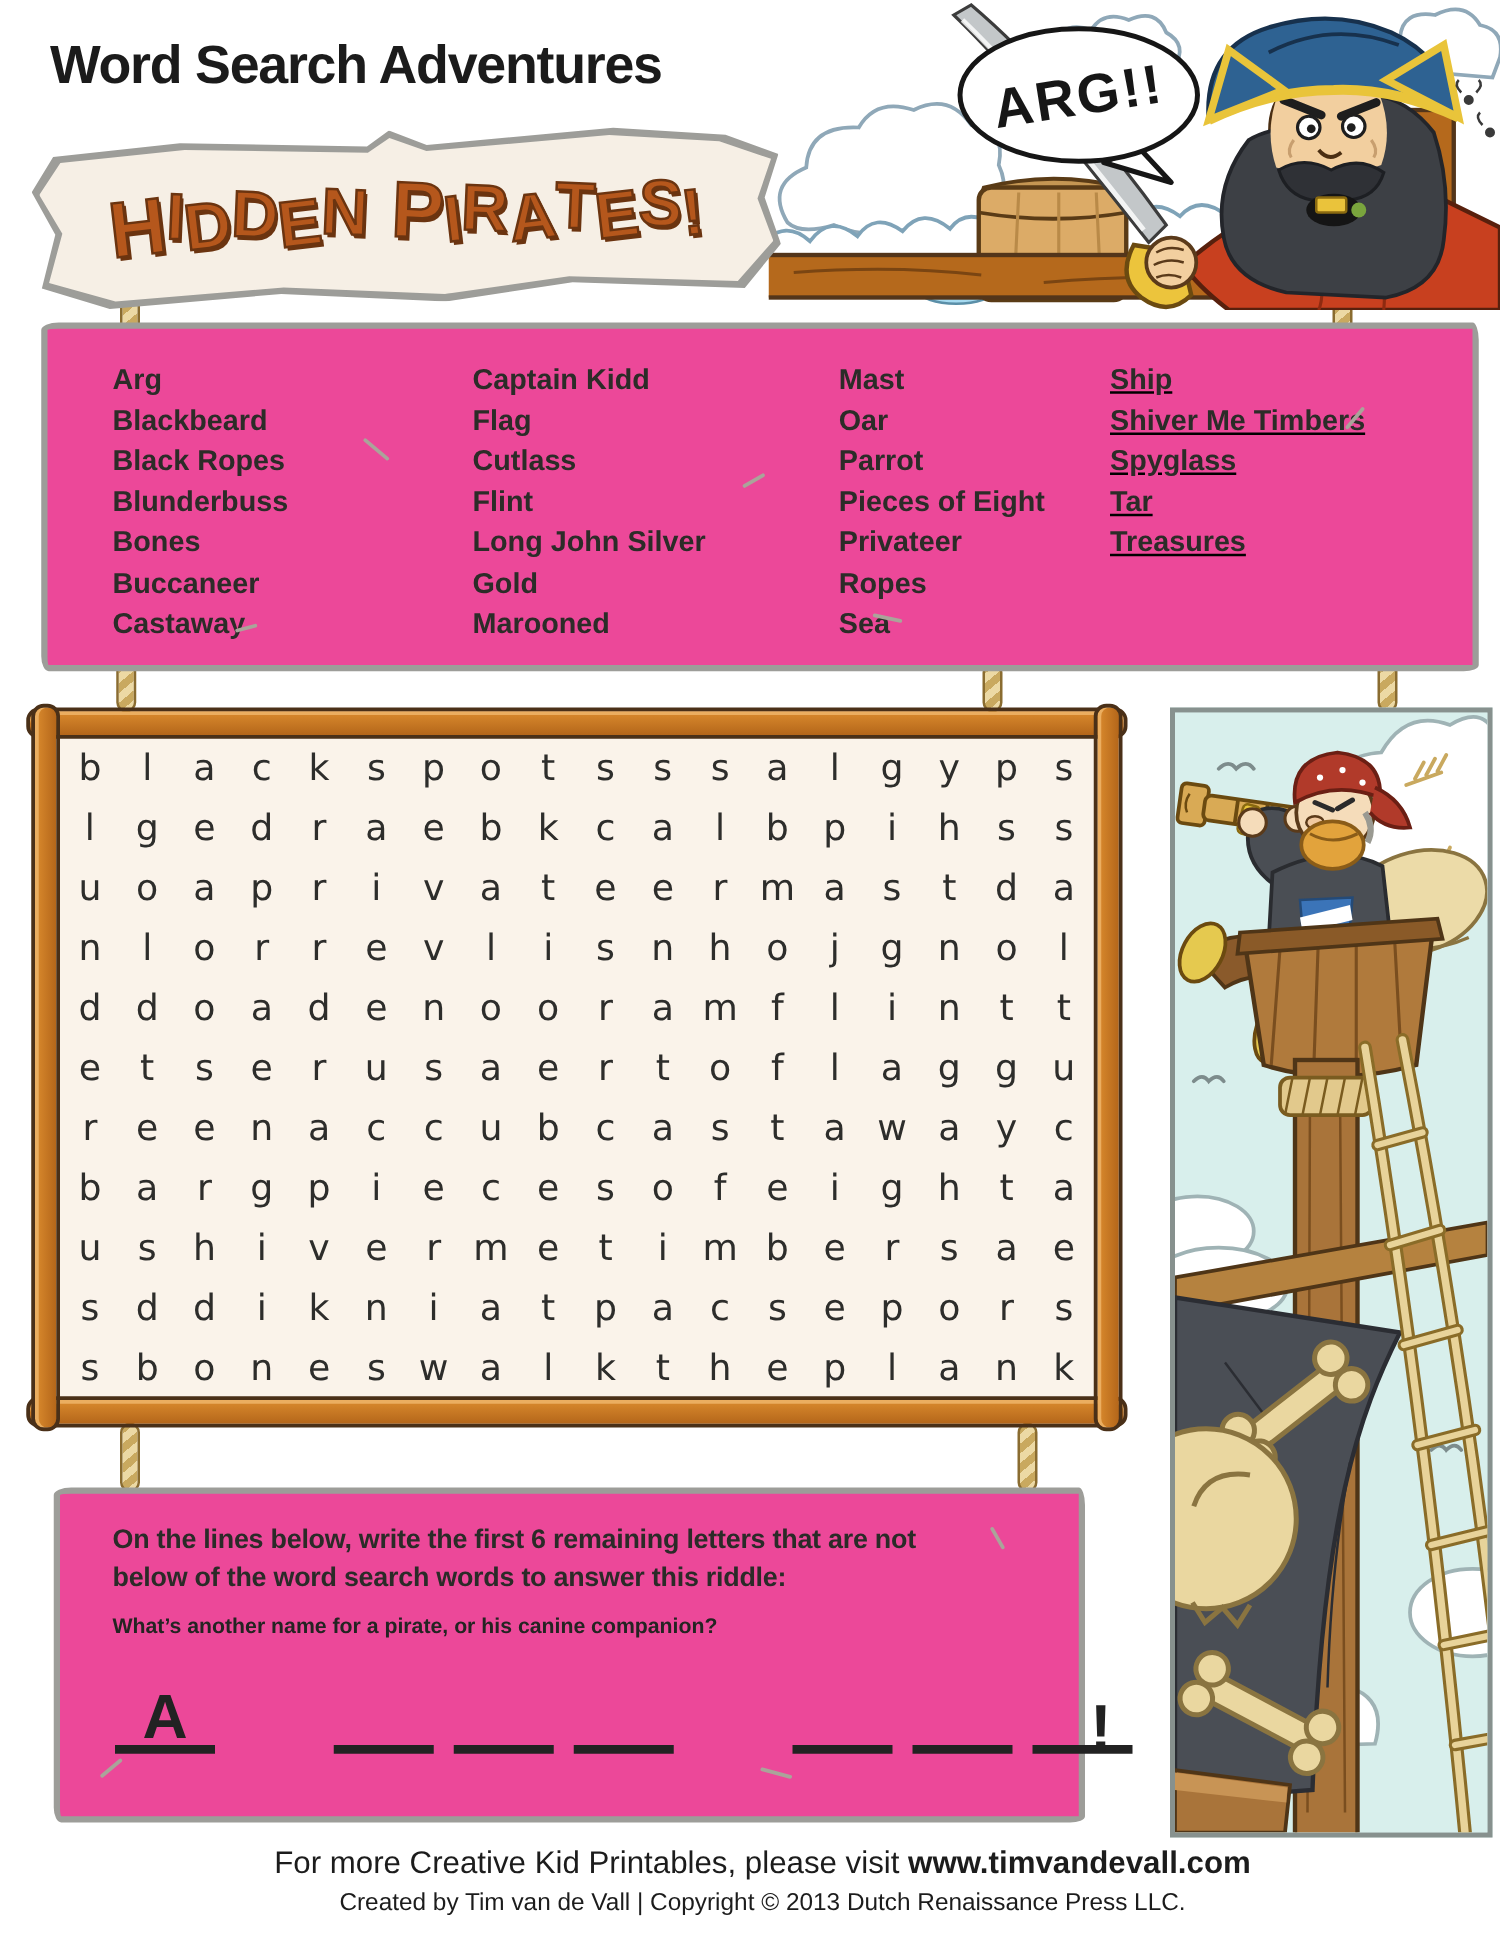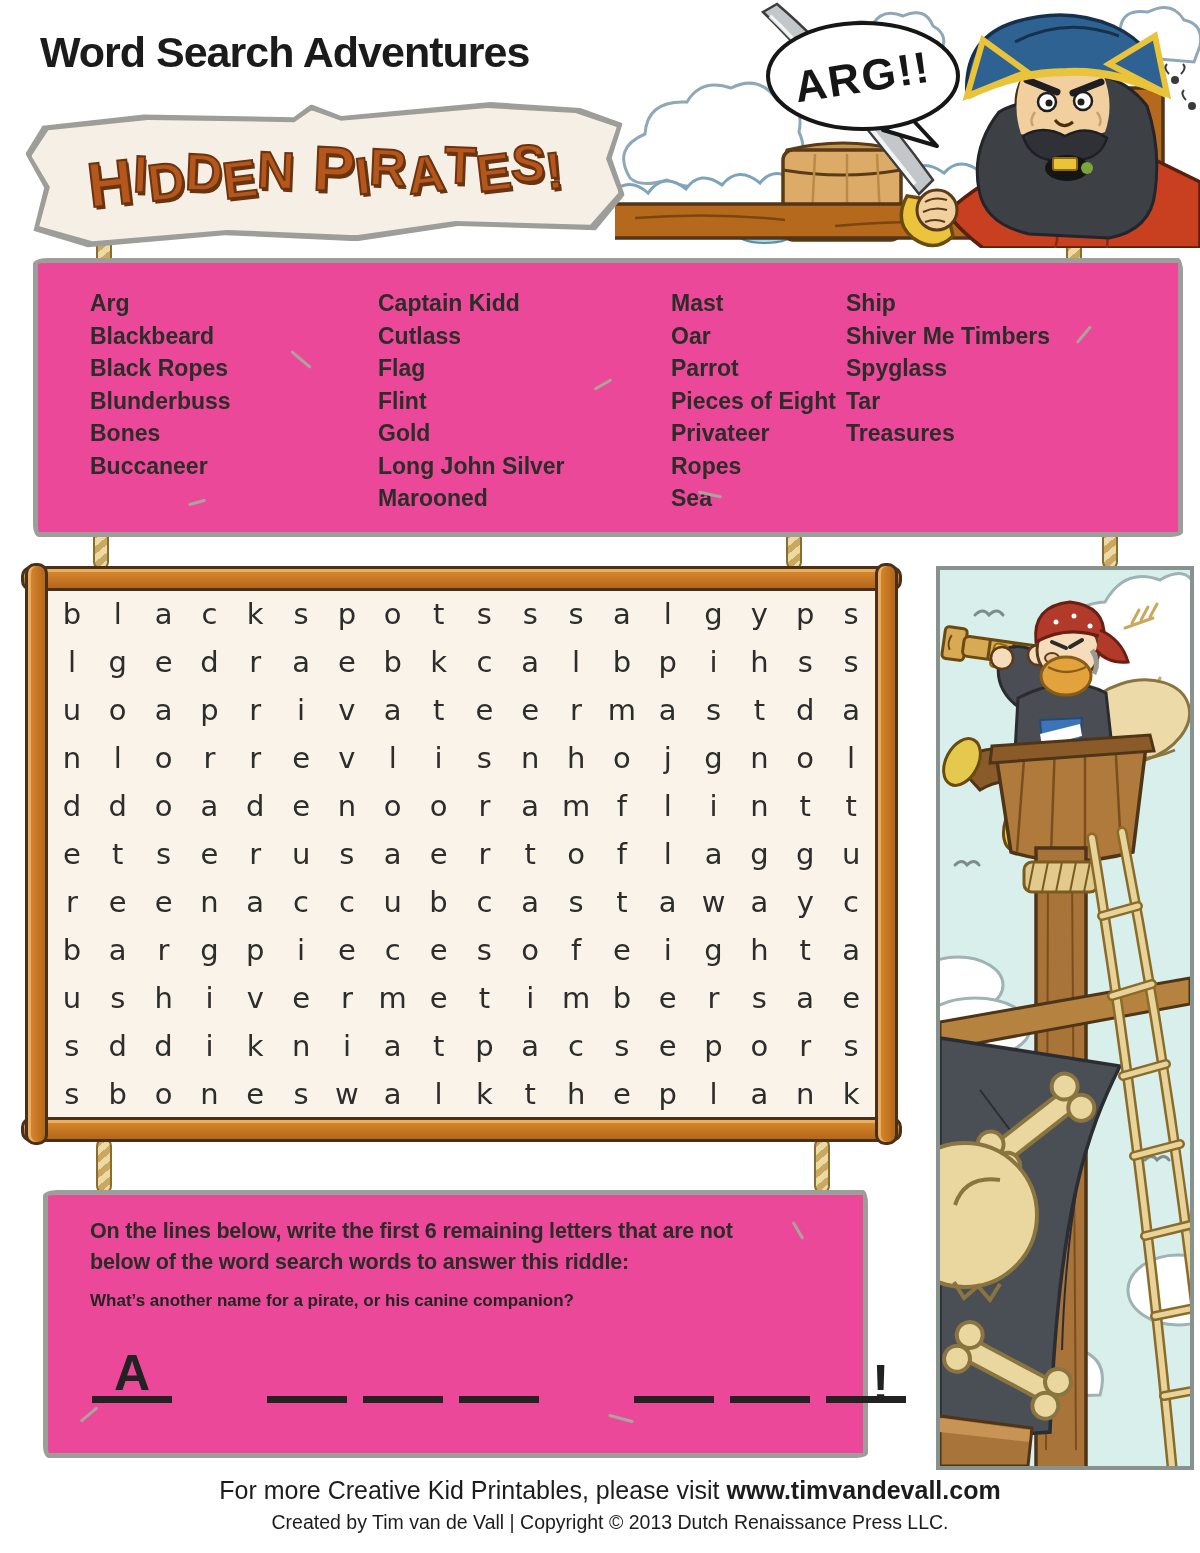--- a/index.html
+++ b/index.html
@@ -188,40 +188,41 @@
   </svg>
 
   <div class="parchment" style="left:33px;top:258px;width:1150px;height:279px;z-index:1;">
     <div class="word-col" style="left:52px;">
         <div class="word">Arg</div>
         <div class="word">Blackbeard</div>
         <div class="word">Black Ropes</div>
         <div class="word">Blunderbuss</div>
         <div class="word">Bones</div>
         <div class="word">Buccaneer</div>
+        <div class="word">Castaway</div>
       </div>
     <div class="word-col" style="left:340px;">
         <div class="word">Captain Kidd</div>
+        <div class="word">Flag</div>
         <div class="word">Cutlass</div>
-        <div class="word">Flag</div>
         <div class="word">Flint</div>
+        <div class="word">Long John Silver</div>
         <div class="word">Gold</div>
-        <div class="word">Long John Silver</div>
         <div class="word">Marooned</div>
       </div>
     <div class="word-col" style="left:633px;">
         <div class="word">Mast</div>
         <div class="word">Oar</div>
         <div class="word">Parrot</div>
         <div class="word">Pieces of Eight</div>
         <div class="word">Privateer</div>
         <div class="word">Ropes</div>
         <div class="word">Sea</div>
       </div>
-    <div class="word-col" style="left:808px;">
+    <div class="word-col" style="left:850px;text-decoration:underline;">
         <div class="word">Ship</div>
         <div class="word">Shiver Me Timbers</div>
         <div class="word">Spyglass</div>
         <div class="word">Tar</div>
         <div class="word">Treasures</div>
       </div>
     <div class="scratch" style="left:250px;top:95px;width:26px;transform:rotate(40deg);"></div>
     <div class="scratch" style="left:555px;top:120px;width:20px;transform:rotate(-30deg);"></div>
     <div class="scratch" style="left:660px;top:230px;width:24px;transform:rotate(12deg);"></div>
     <div class="scratch" style="left:1035px;top:70px;width:22px;transform:rotate(-50deg);"></div>

